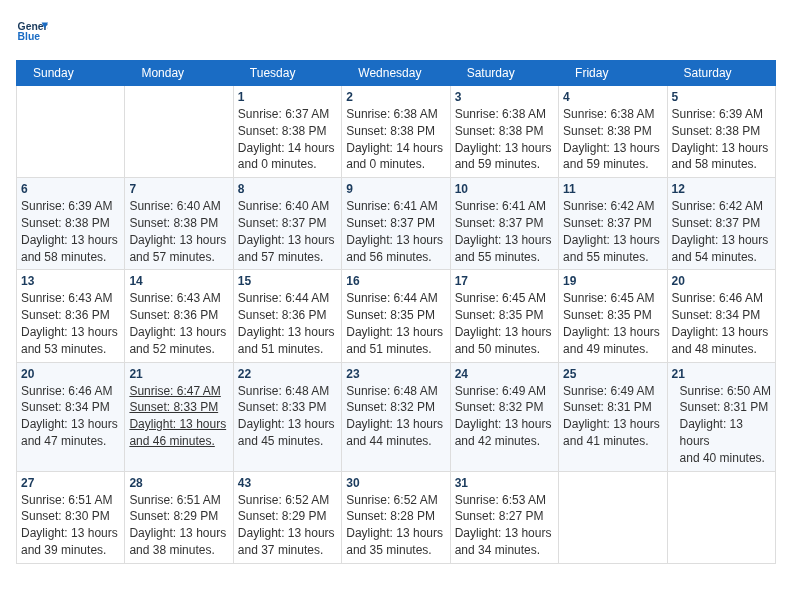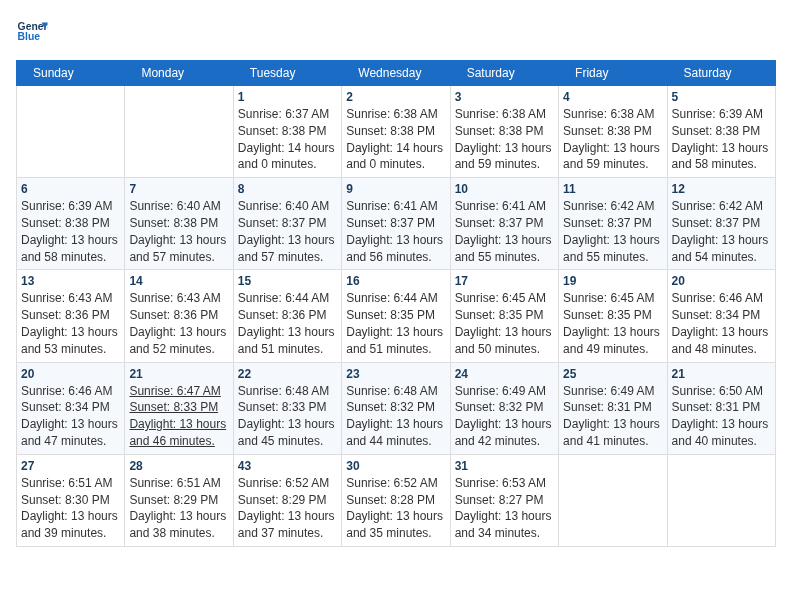--- a/index.html
+++ b/index.html
@@ -289,21 +289,21 @@
         </td>
         <td>
           <div class="day-number">25</div>
           <div class="day-info" style="white-space: pre-line;">Sunrise: 6:49 AM
 Sunset: 8:31 PM
 Daylight: 13 hours
 and 41 minutes.</div>
         </td>
         <td>
           <div class="day-number">21</div>
-          <div class="day-info" style="white-space: pre-line;">Sunrise: 6:50 AM
+          <div class="day-info" style="white-space: pre-line; margin-left: 8px;">Sunrise: 6:50 AM
 Sunset: 8:31 PM
 Daylight: 13 hours
 and 40 minutes.</div>
         </td>
       </tr>
       <tr>
         <td>
           <div class="day-number">27</div>
           <div class="day-info" style="white-space: pre-line;">Sunrise: 6:51 AM
 Sunset: 8:30 PM

